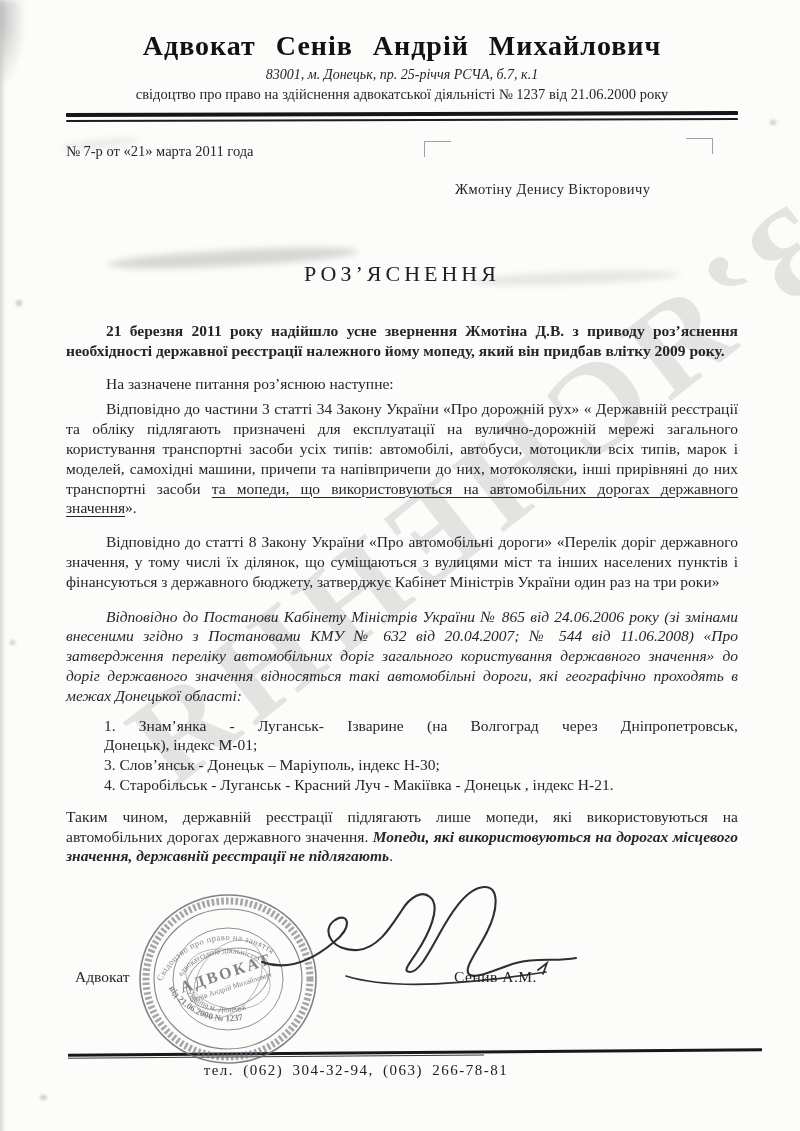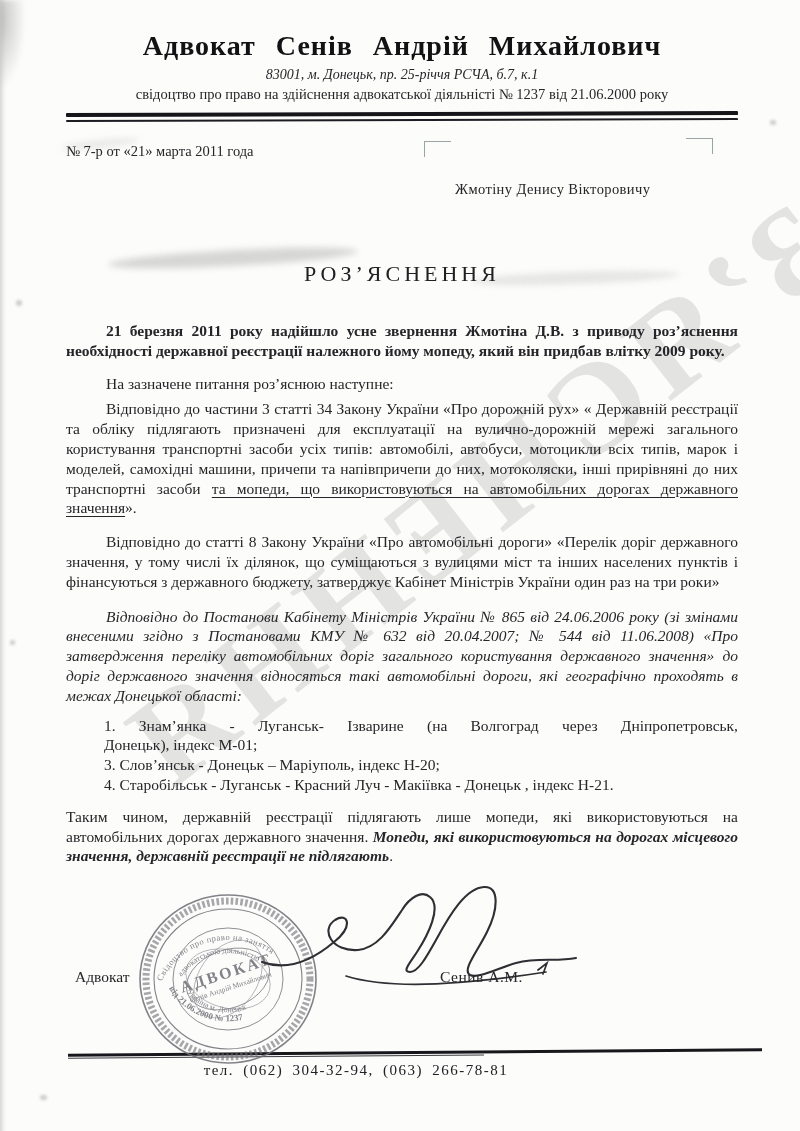--- a/index.html
+++ b/index.html
@@ -57,21 +57,21 @@
   .p5{margin-top:15px;font-style:italic;}
   .underlined{text-decoration:underline;text-underline-offset:3px;text-decoration-thickness:1.4px;}
   .roads{margin-top:10px;padding-left:38px;font-size:15.5px;line-height:19.8px;}
   .road-line{white-space:normal;}
   .road-line.stretch{text-align:justify;text-align-last:justify;}
   .conclusion{margin-top:12px;font-size:15.5px;line-height:19.8px;text-align:justify;text-indent:0;}
   .conclusion .emph{font-weight:bold;font-style:italic;}
   
   .sig-area{position:absolute;left:0;top:880px;width:800px;height:210px;z-index:3;}
   .sig-role{position:absolute;left:75px;top:88px;font-size:15.5px;}
-  .sig-name{position:absolute;left:440px;top:88px;font-size:15.5px;letter-spacing:.5px;}
+  .sig-name{position:absolute;left:454px;top:88px;font-size:15.5px;letter-spacing:.5px;}
   .stamp-svg{position:absolute;left:136px;top:12px;opacity:.85;}
   .sign-svg{position:absolute;left:250px;top:0px;}
   
   .footer-rule{position:absolute;left:68px;top:1051px;width:694px;z-index:2;transform:rotate(-.45deg);}
   .footer-rule .bar1{height:2.5px;background:#17171c;}
   .footer-rule .bar2{height:1px;background:#3a3a40;width:60%;margin-top:1px;}
   .footer-phone{
     position:absolute;left:0;top:1062px;width:712px;text-align:center;z-index:2;
     font-size:15px;letter-spacing:1.5px;word-spacing:4px;color:#202026;
   }
@@ -113,21 +113,21 @@
 
     <p class="para p1">21 березня 2011 року надійшло усне звернення Жмотіна Д.В. з приводу роз’яснення необхідності державної реєстрації належного йому мопеду, який він придбав влітку 2009 року.</p>
     <p class="para p2">На зазначене питання роз’яснюю наступне:</p>
     <p class="para p3"><span>Відповідно до частини 3 статті 34 Закону України «Про дорожній рух» « Державній реєстрації та обліку підлягають призначені для експлуатації на вулично-дорожній мережі загального користування транспортні засоби усіх типів: автомобілі, автобуси, мотоцикли всіх типів, марок і моделей, самохідні машини, причепи та напівпричепи до них, мотоколяски, інші прирівняні до них транспортні засоби </span><span class="underlined">та мопеди, що використовуються на автомобільних дорогах державного значення</span><span>».</span></p>
     <p class="para p4">Відповідно до статті 8 Закону України «Про автомобільні дороги» «Перелік доріг державного значення, у тому числі їх ділянок, що суміщаються з вулицями міст та інших населених пунктів і фінансуються з державного бюджету, затверджує Кабінет Міністрів України один раз на три роки»</p>
     <p class="para p5">Відповідно до Постанови Кабінету Міністрів України № 865 від 24.06.2006 року (зі змінами внесеними згідно з Постановами КМУ № 632 від 20.04.2007; № 544 від 11.06.2008) «Про затвердження переліку автомобільних доріг загального користування державного значення» до доріг державного значення відносяться такі автомобільні дороги, які географічно проходять в межах Донецької області:</p>
 
     <div class="roads">
       <div class="road-line stretch">1. Знам’янка - Луганськ- Ізварине (на Волгоград через Дніпропетровськ,</div>
       <div class="road-line">Донецьк), індекс М-01;</div>
-      <div class="road-line">3. Слов’янськ - Донецьк – Маріуполь, індекс Н-20;</div>
+      <div class="road-line">3. Слов’янськ - Донецьк – Маріуполь, індекс Н-30;</div>
       <div class="road-line">4. Старобільськ - Луганськ - Красний Луч - Макіївка - Донецьк , індекс Н-21.</div>
     </div>
 
     <p class="conclusion"><span>Таким чином, державній реєстрації підлягають лише мопеди, які використовуються на автомобільних дорогах державного значення. </span><span class="emph">Мопеди, які використовуються на дорогах місцевого значення, державній реєстрації не підлягають</span><span>.</span></p>
   </div>
 
   <div class="sig-area">
     <div class="sig-role">Адвокат</div>
 
     <svg class="stamp-svg" width="184" height="174" viewBox="0 0 184 174">

